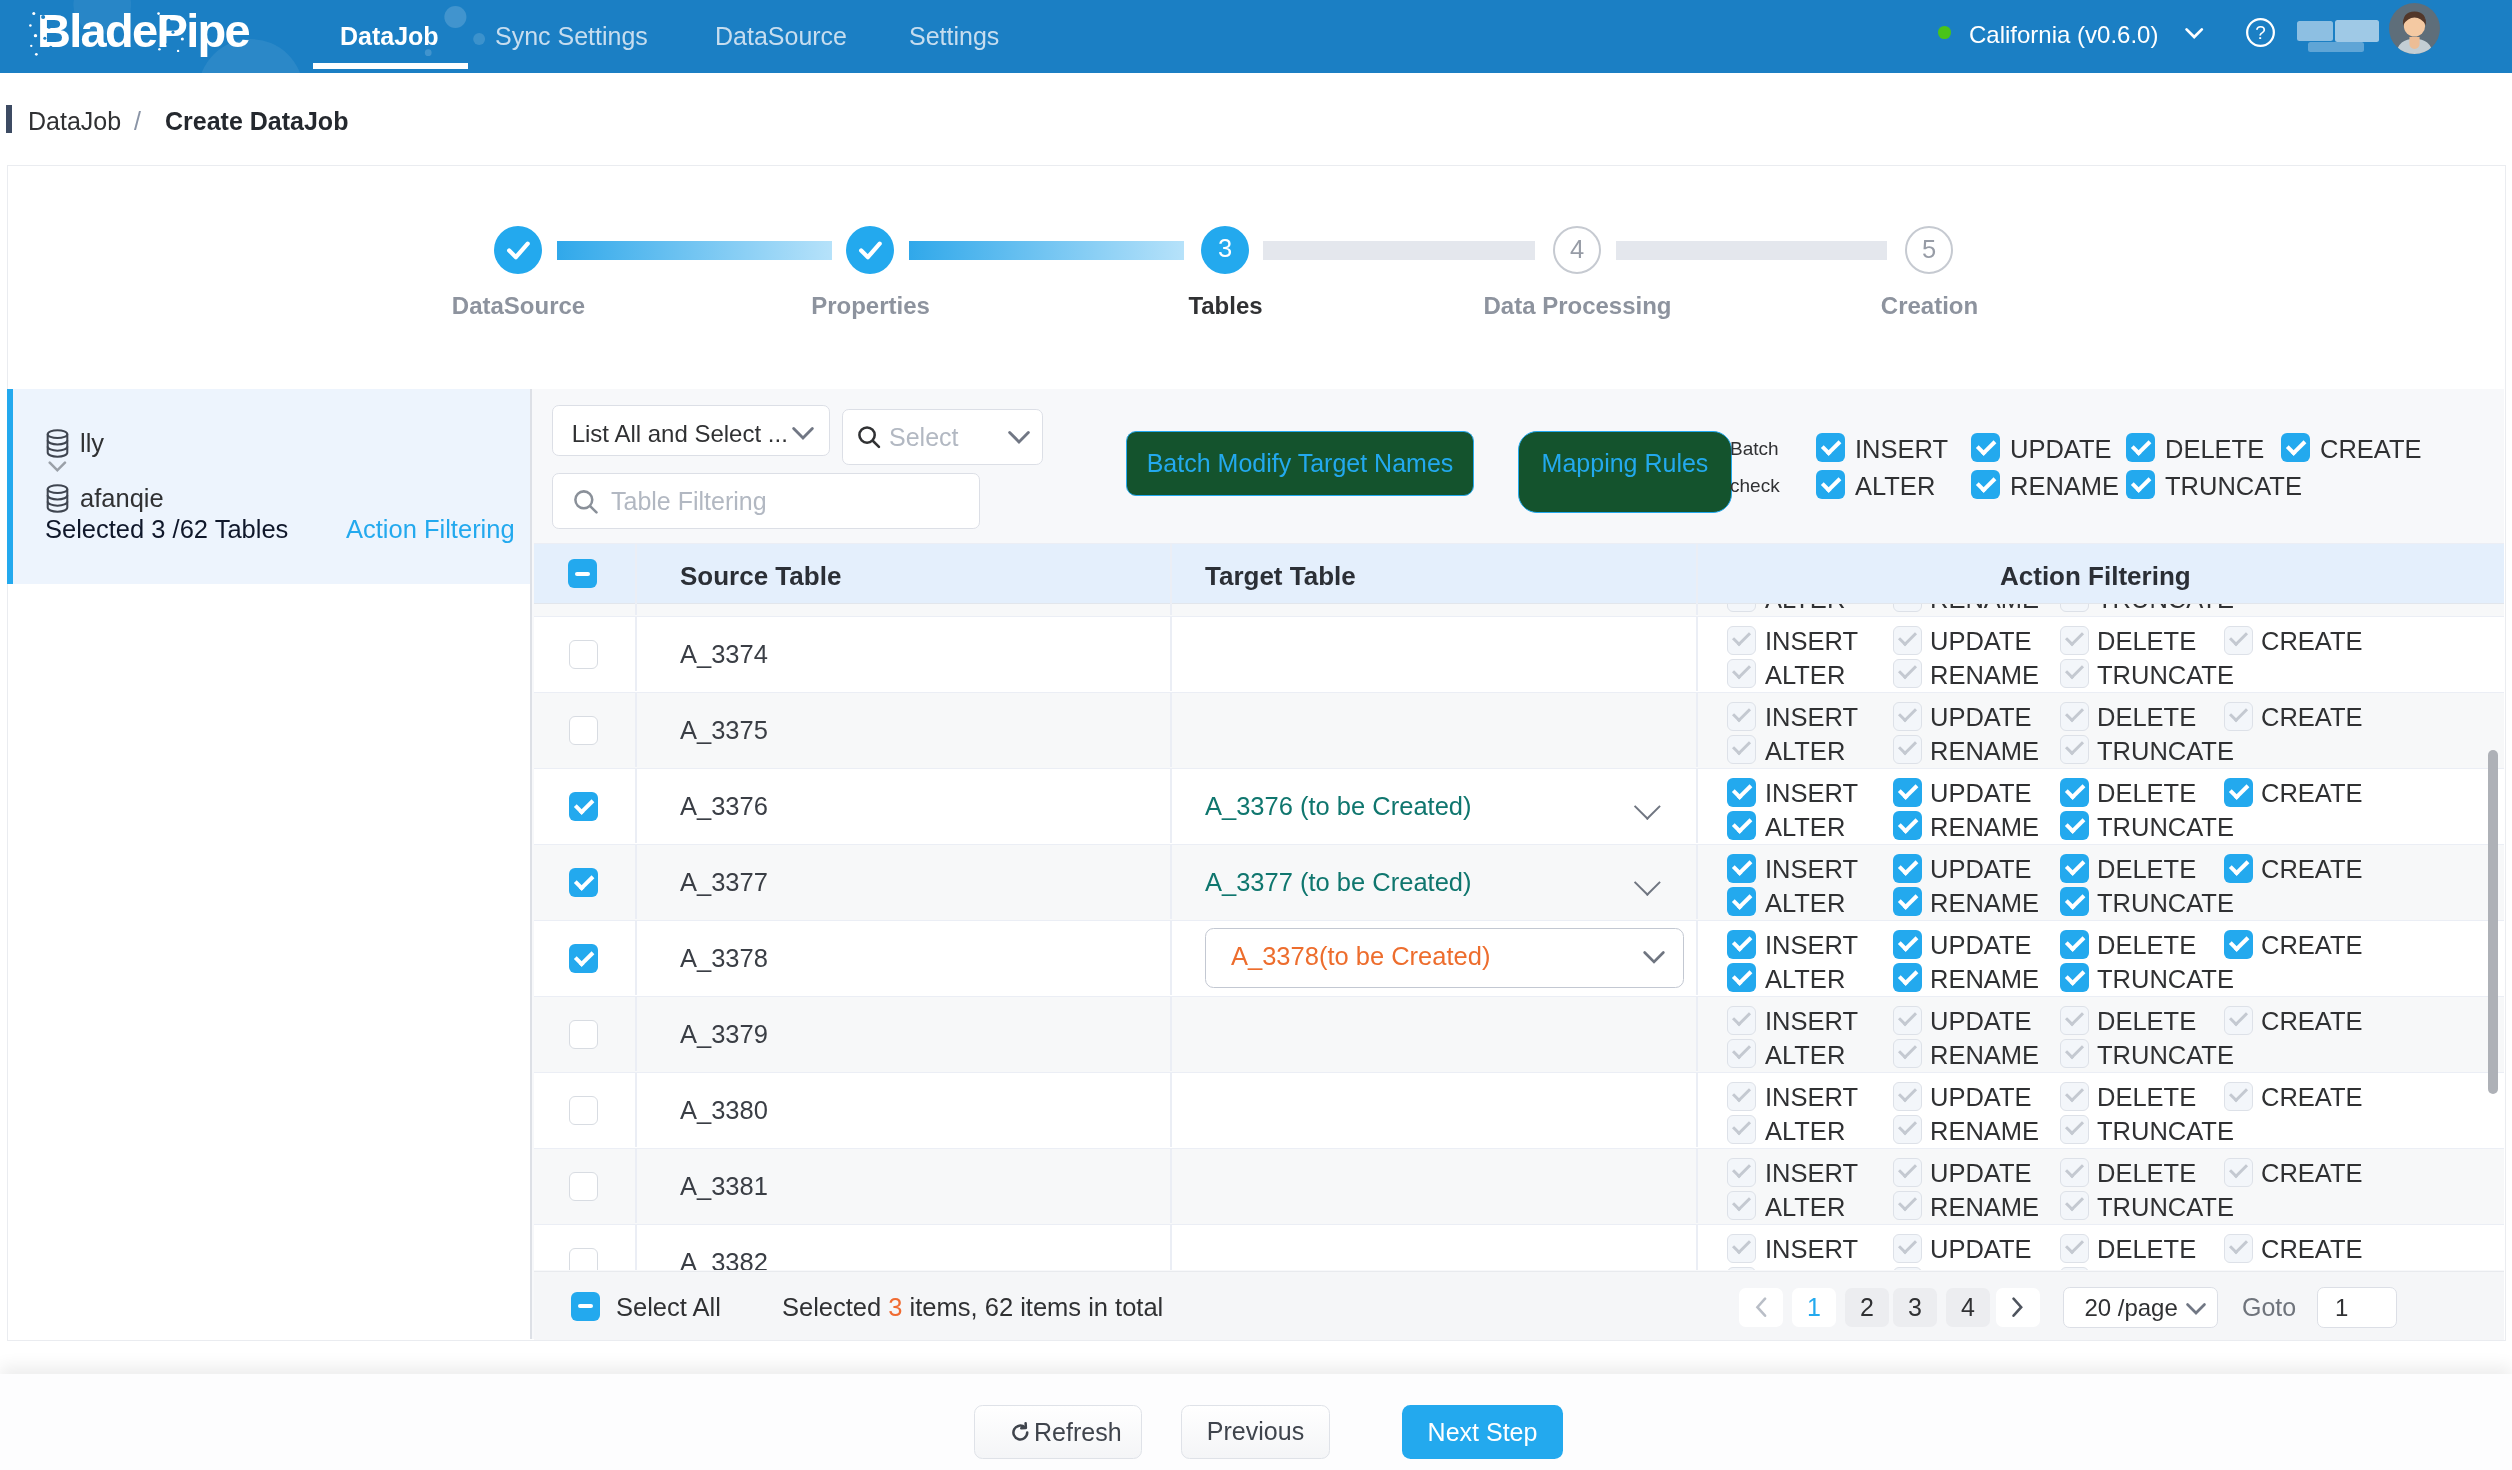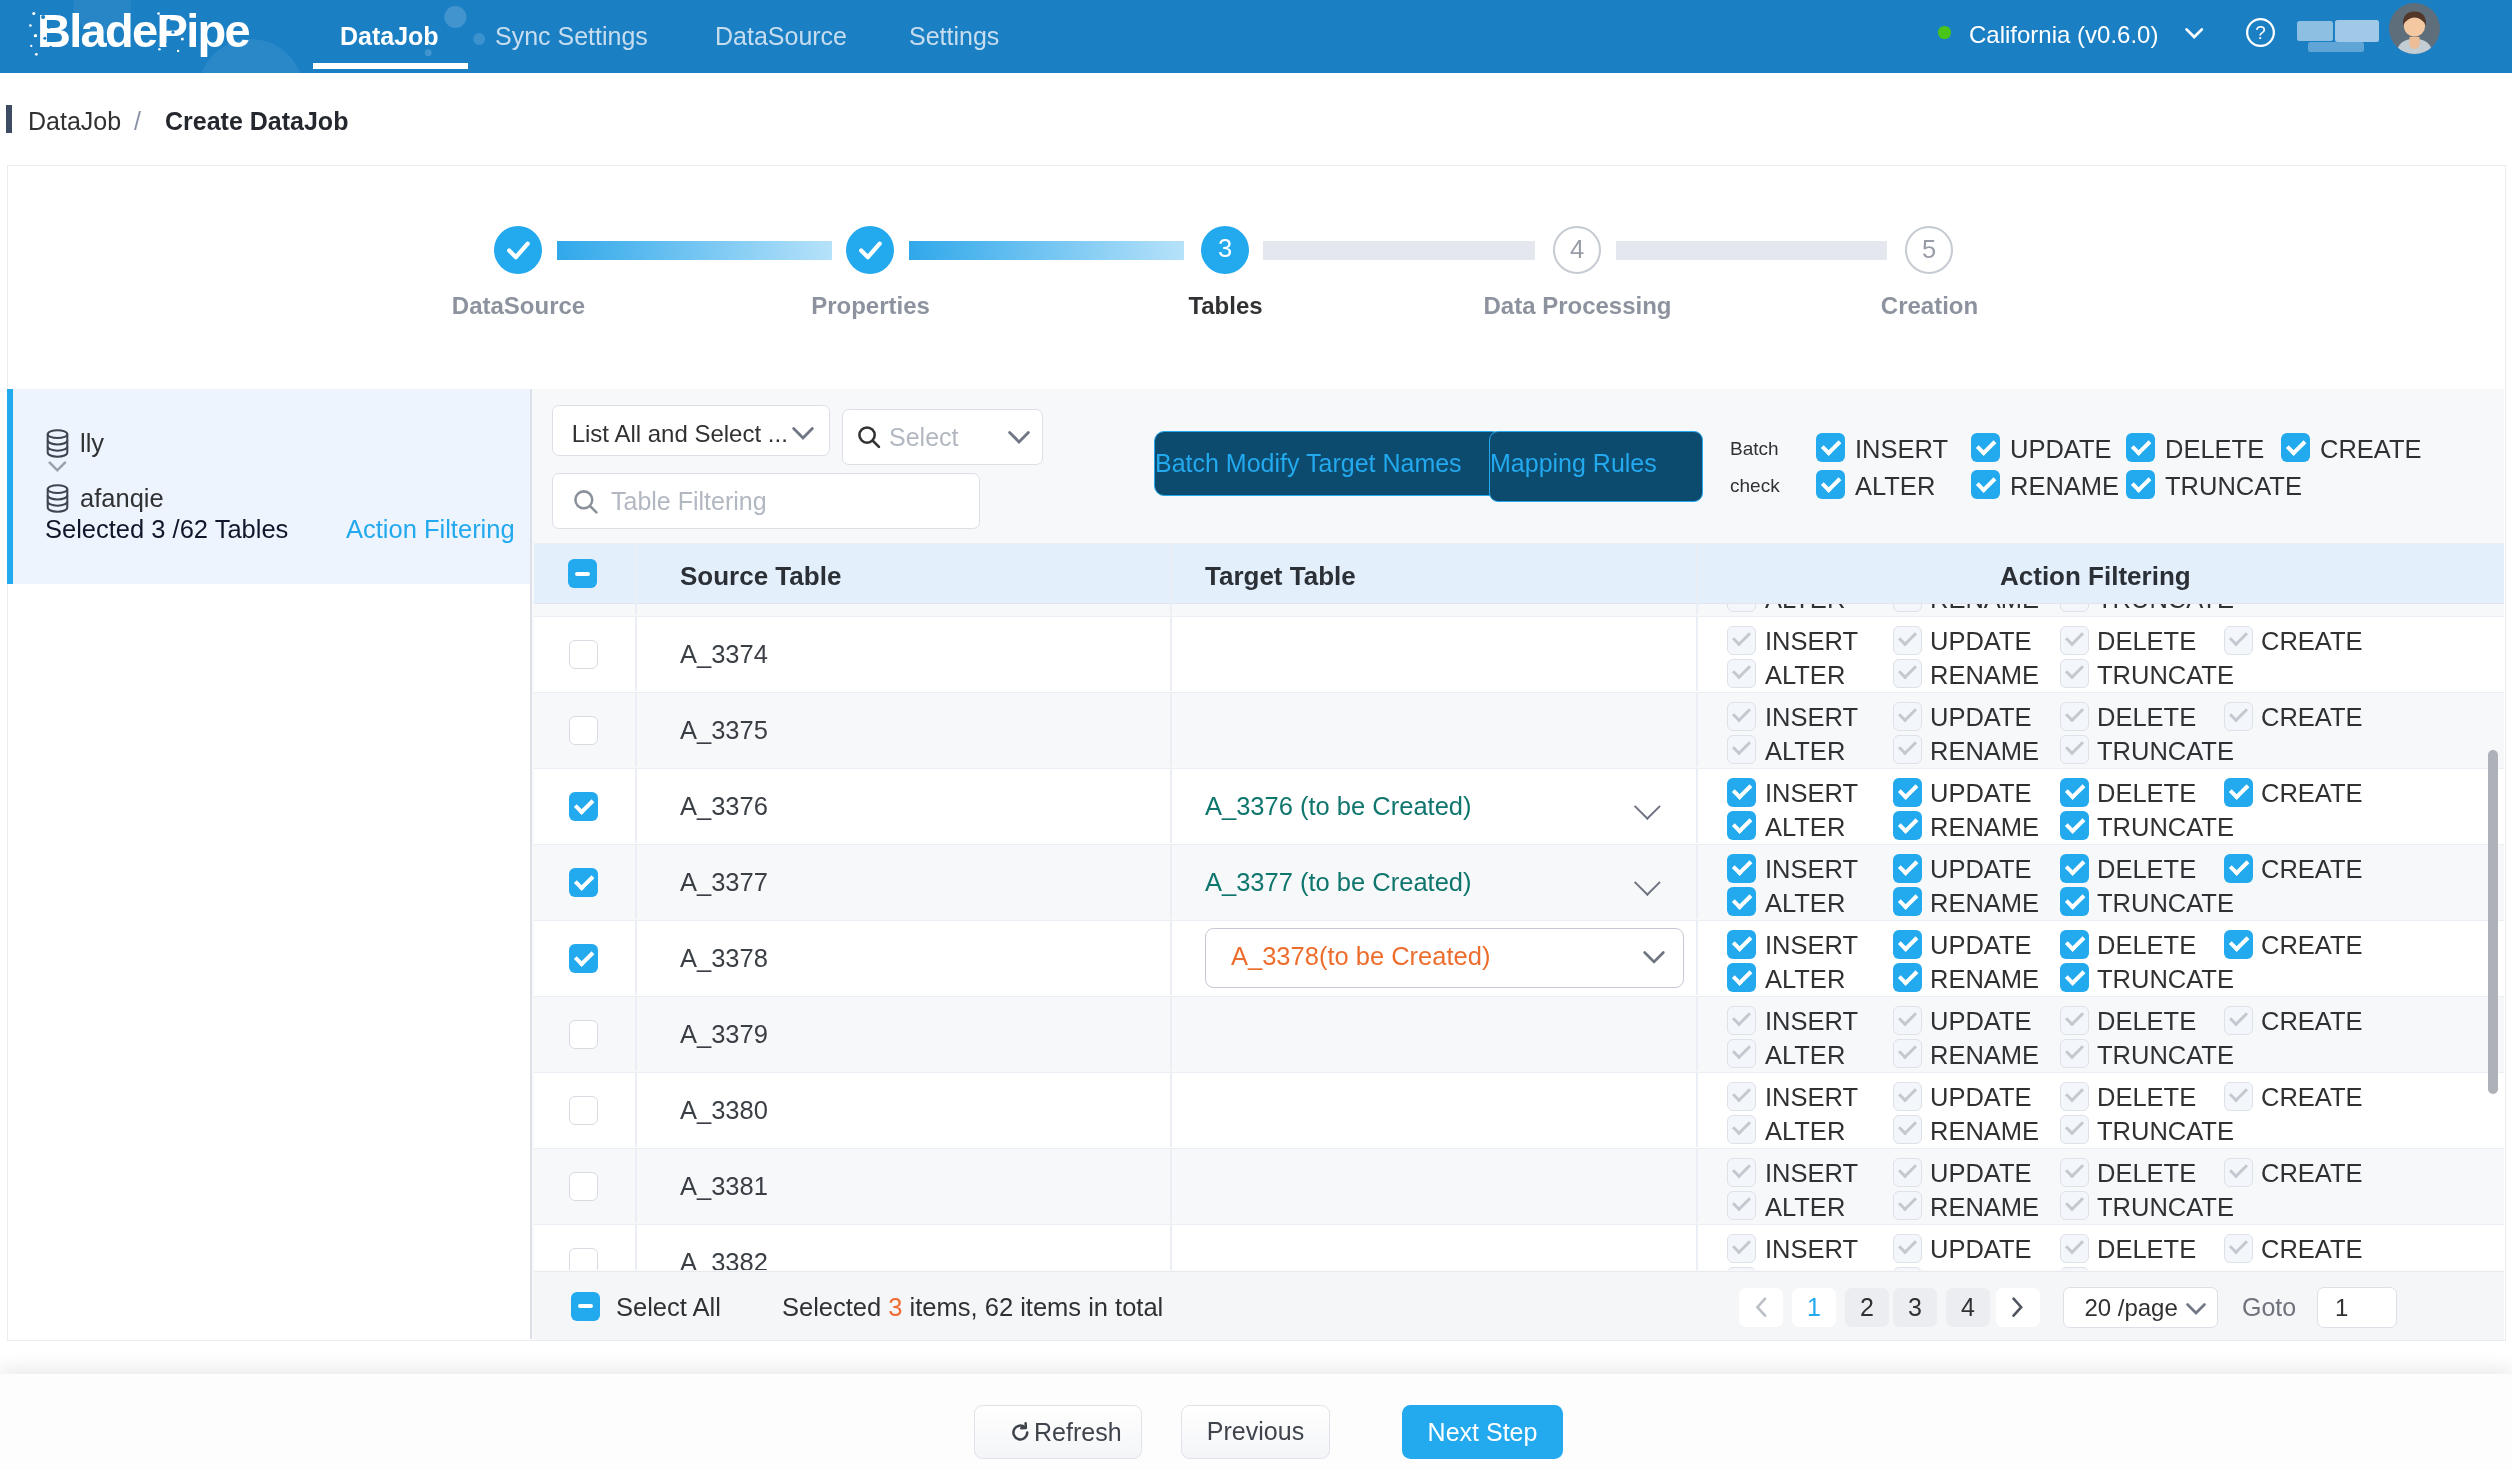--- a/index.html
+++ b/index.html
@@ -42,21 +42,21 @@
   .sidetxt { position:absolute; left:80px; font-size:25.5px; color:#303133; }
   .selline { position:absolute; left:45px; top:515px; font-size:25.5px; color:#0f172a; }
   .aflink { position:absolute; left:346px; top:515px; font-size:25.5px; color:#23a9ee; }
 
   
   .mainbg { position:absolute; left:532px; top:389px; width:1972px; height:950px; background:#f7f8fa; }
 
   
   .selbox { position:absolute; background:#fff; border:1.7px solid #dcdfe6; border-radius:6.8px; font-size:25px; color:#303133; }
   .ph { color:#b2b8c2; }
-  .btn-o { position:absolute; border:1.7px solid #23a9ee; border-radius:7.6px; color:#23a9ee; font-size:25px; text-align:left; background:#0c4a6e;margin-left:28px; }
+  .btn-o { position:absolute; border:1.7px solid #23a9ee; border-radius:7.6px; color:#23a9ee; font-size:25px; text-align:center; background:#14532d; }
 
   
   .cb { position:absolute; width:29px; height:29px; border-radius:6px; }
   .cb.on { background:#23a9ee; }
   .cb.on::after { content:""; position:absolute; left:6px; top:6.8px; width:14.4px; height:6.8px; border-left:4.2px solid #fff; border-bottom:4.2px solid #fff; transform:rotate(-45deg); }
   .cb.dis { background:#f3f6fa; border:1.7px solid #dde1e8; }
   .cb.off { background:#fff; border:1.7px solid #d8dce2; }
   .cb.dis::after { content:""; position:absolute; left:5.1px; top:5.1px; width:13.6px; height:6.8px; border-left:3.4px solid #c4c9d1; border-bottom:3.4px solid #c4c9d1; transform:rotate(-45deg); }
   .cb.ind { background:#23a9ee; }
   .cb.ind::after { content:""; position:absolute; left:6.8px; top:12.7px; width:15.3px; height:4.2px; background:#fff; border-radius:2.5px; }
@@ -234,21 +234,21 @@
     </svg>
 </div>
 <div class="selbox" style="left:552px;top:473px;width:428px;height:56px;">
   <svg class="abs" style="left:18.7px;top:14.4px;" width="27" height="27" viewBox="0 0 32 32">
       <circle cx="14" cy="14" r="10" stroke="#8a9099" stroke-width="3" fill="none"></circle>
       <path d="M21.5 21.5 L29 29" stroke="#8a9099" stroke-width="3" stroke-linecap="round"></path>
     </svg>
   <div class="abs ph" style="left:58px;top:12.7px;">Table Filtering</div>
 </div>
 <div class="btn-o" style="left:1126px;top:431px;width:348px;height:65px;line-height:62px;border-radius:10.2px;">Batch Modify Target Names</div>
-<div class="btn-o" style="left:1461px;top:431px;width:214px;height:71px;line-height:62px;border-radius:9px;">Mapping Rules</div>
+<div class="btn-o" style="left:1518px;top:431px;width:214px;height:82px;line-height:62px;border-radius:19px;">Mapping Rules</div>
 <div class="abs" style="left:1730px;top:430px;font-size:19px;line-height:37px;">Batch<br>check</div>
 
 <div class="cb on" style="left:1816px;top:433px;"></div>
 <div class="cblbl" style="left:1855px;top:435px;">INSERT</div>
 <div class="cb on" style="left:1971px;top:433px;"></div>
 <div class="cblbl" style="left:2010px;top:435px;">UPDATE</div>
 <div class="cb on" style="left:2126px;top:433px;"></div>
 <div class="cblbl" style="left:2165px;top:435px;">DELETE</div>
 <div class="cb on" style="left:2281px;top:433px;"></div>
 <div class="cblbl" style="left:2320px;top:435px;">CREATE</div>

